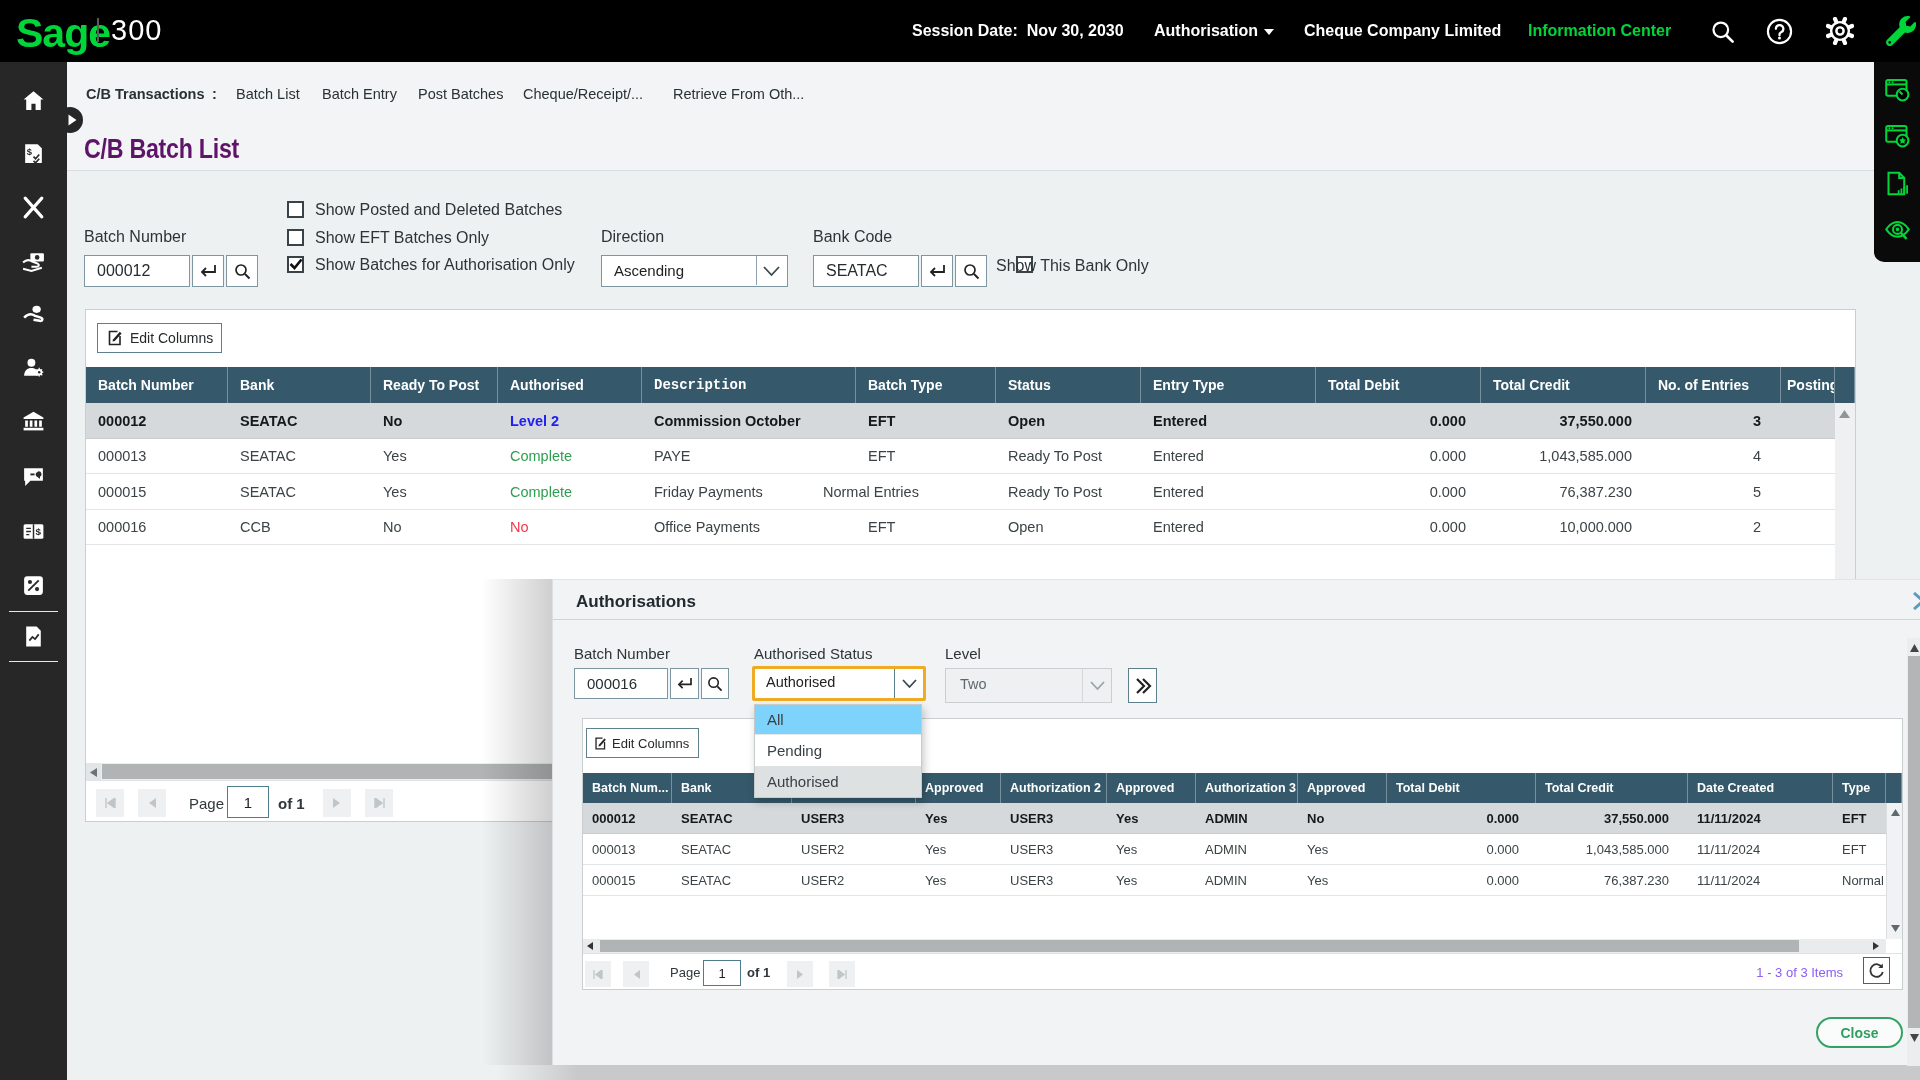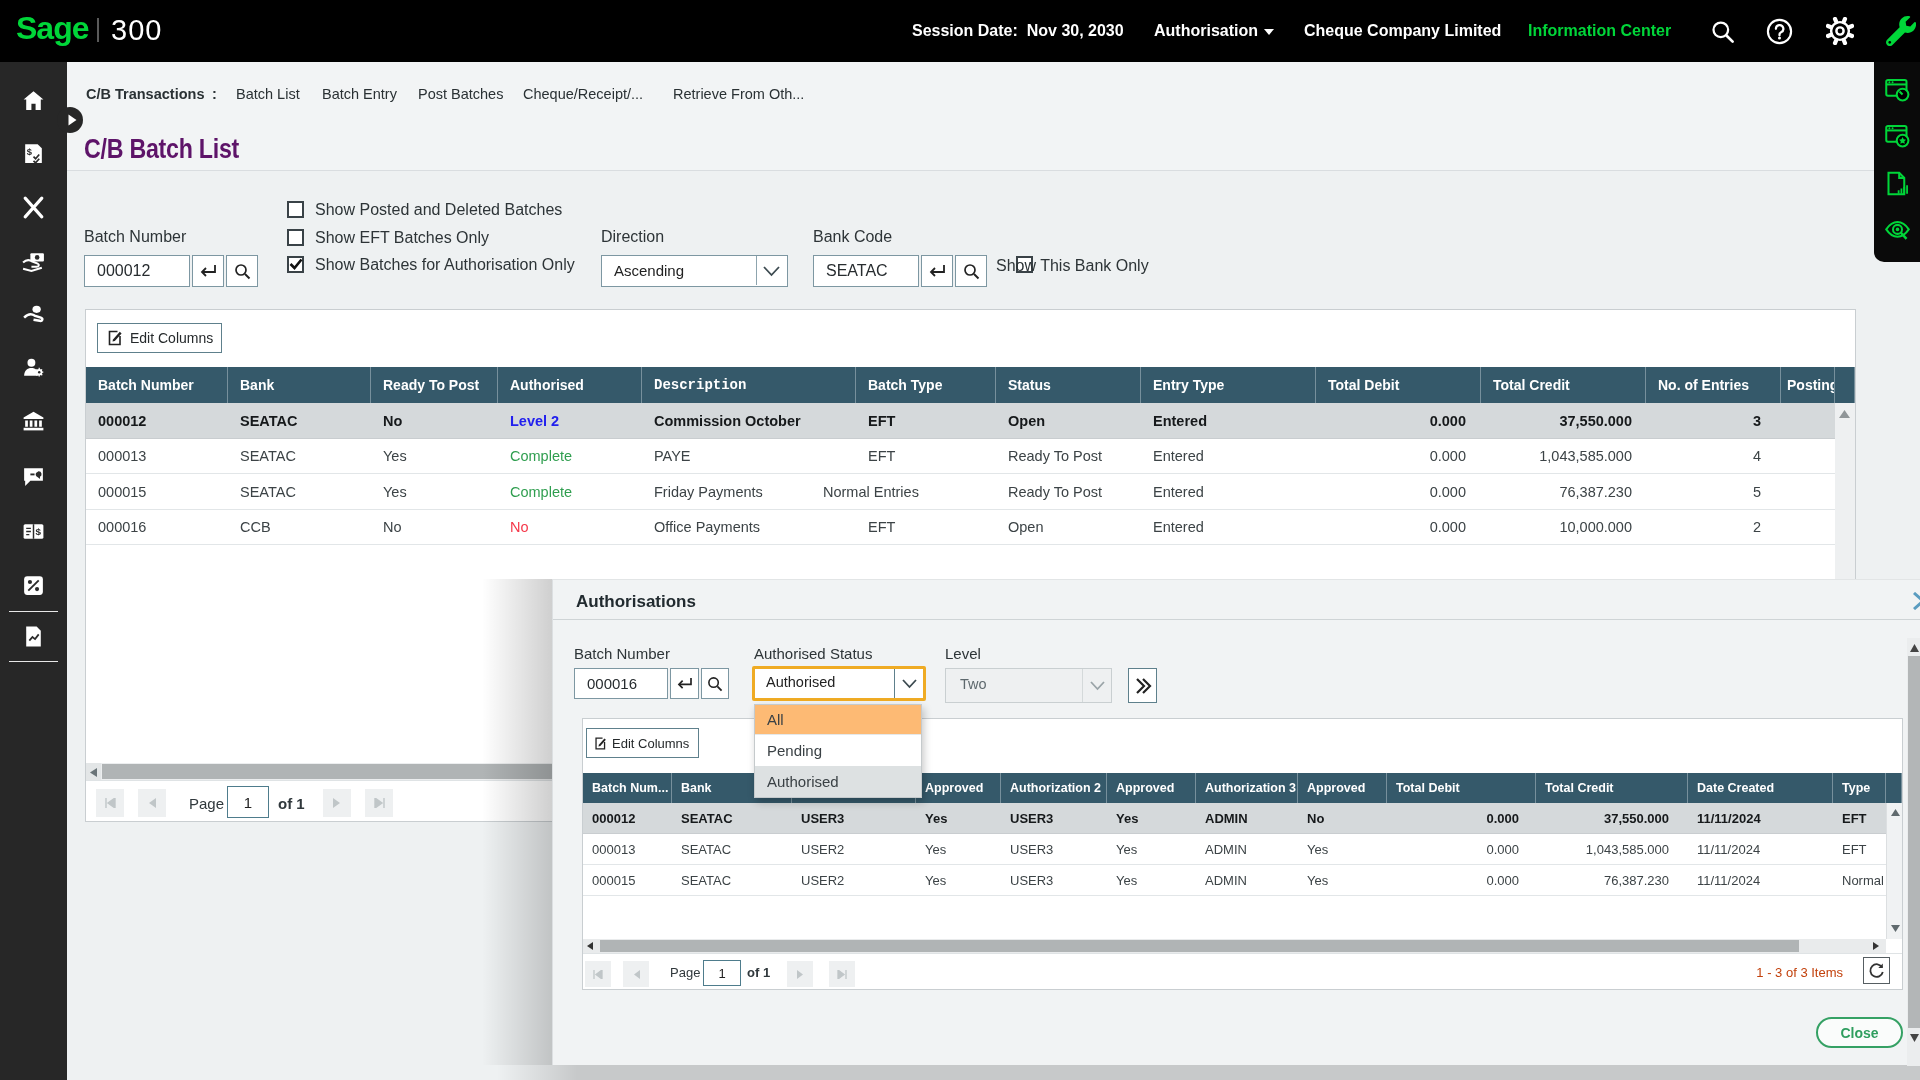--- a/index.html
+++ b/index.html
@@ -2,21 +2,21 @@
 <html><head>
 <meta charset="utf-8">
 <style>
 * { margin:0; padding:0; box-sizing:border-box; }
 html,body { width:1920px; height:1080px; overflow:hidden; }
 body { font-family:"Liberation Sans", sans-serif; background:#eef1f2; position:relative; }
 .abs { position:absolute; }
 
 
 #topbar { left:0; top:0; width:1920px; height:62px; background:#000; z-index:30; }
-#logo { left:16px; top:10px; font-size:32px; font-weight:bold; color:#00d639; letter-spacing:-1px; }
+#logo { left:16px; top:10px; font-size:41px; font-weight:bold; color:#00d639; letter-spacing:-1px; }
 #logodiv { left:97px; top:18px; width:2px; height:24px; background:#5a5a5a; }
 #prod300 { left:111px; top:14px; font-size:29px; font-weight:400; color:#fff; letter-spacing:1px; }
 .tbtxt { top:22px; font-size:16px; font-weight:bold; color:#fff; }
 #infocenter { color:#00d639; font-weight:bold; }
 
 
 #sidebar { left:0; top:62px; width:67px; height:1018px; background:#272727; z-index:20; }
 .sbic { position:absolute; left:21px; width:25px; height:25px; }
 .sbhr { position:absolute; left:9px; width:49px; height:1px; background:#e8e8e8; }
 #expbtn { left:57px; top:107px; width:26px; height:26px; border-radius:50%; background:#272727; z-index:21; }
@@ -491,32 +491,32 @@
         <div class="abs" style="left:204px;top:7px;width:26px;height:26px;background:#eef0f1;display:flex;align-items:center;justify-content:center;">
           <svg width="7" height="9">
             <path d="M0 0 L6 4.5 L0 9 Z" fill="#c0c6c8"></path>
           </svg>
         </div>
         <div class="abs" style="left:246px;top:7px;width:26px;height:26px;background:#eef0f1;display:flex;align-items:center;justify-content:center;">
           <svg width="10" height="9">
             <path d="M9 0 V9 M1 0 L7 4.5 L1 9 Z" fill="#c0c6c8" stroke="#c0c6c8" stroke-width="1.3"></path>
           </svg>
         </div>
-        <div class="abs" style="left:1095px;top:11px;width:165px;font-size:13px;color:#c2410c;text-align:right;">1 - 3 of 3 Items</div>
+        <div class="abs" style="left:1095px;top:11px;width:165px;font-size:13px;color:#8b5cf6;text-align:right;">1 - 3 of 3 Items</div>
         <div class="abs" style="left:1280px;top:3px;width:27px;height:27px;border:1px solid #565e62;background:#fff;">
           <svg class="abs" style="left:4px;top:4px;" width="17" height="17" viewBox="0 0 17 17">
             <path d="M14.2 5.5 A6.3 6.3 0 1 0 14.8 10" fill="none" stroke="#333" stroke-width="1.8"></path>
             <path d="M14.8 1.5 V6 H10.3 Z" fill="#333"></path>
           </svg>
         </div>
       </div>
     </div>
 
   <div class="abs" style="left:201px;top:124px;width:168px;height:94px;background:#fff;border:1px solid #c5cacc;box-shadow:2px 4px 8px rgba(0,0,0,0.22);z-index:5;">
-    <div style="height:30px;font-size:15px;color:#3a4145;display:flex;align-items:center;padding-left:12px;background:#fdba74;border-bottom:1px solid #e5e8e9;">All</div>
+    <div style="height:30px;font-size:15px;color:#3a4145;display:flex;align-items:center;padding-left:12px;background:#7dd3fc;border-bottom:1px solid #e5e8e9;">All</div>
     <div style="height:31px;font-size:15px;color:#3a4145;display:flex;align-items:center;padding-left:12px;">Pending</div>
     <div style="height:31px;font-size:15px;color:#3a4145;display:flex;align-items:center;padding-left:12px;background:#dde1e2;">Authorised</div>
   </div>
   <div class="abs" style="left:1354px;top:58px;width:14px;height:428px;background:#ebedee;">
       <svg class="abs" style="left:2.5px;top:6px;" width="9" height="8">
         <path d="M4.5 0 L9 8 L0 8 Z" fill="#444"></path>
       </svg>
       <div class="abs" style="left:1px;top:18px;width:12px;height:372px;background:#b3b6b7;"></div>
       <svg class="abs" style="left:2.5px;top:396px;" width="9" height="8">
         <path d="M0 0 L9 0 L4.5 8 Z" fill="#444"></path>

